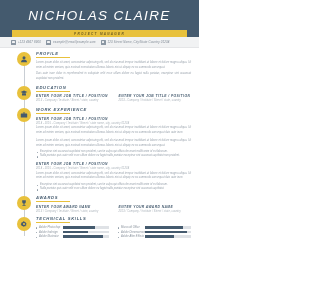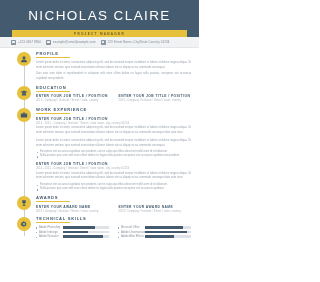--- a/index.html
+++ b/index.html
@@ -2,21 +2,21 @@
 <html><head>
 <meta charset="utf-8">
 <style>
   * { box-sizing: border-box; margin: 0; padding: 0; }
   body {
     width: 199px; height: 282px;
     font-family: "Liberation Sans", sans-serif;
     background: #ffffff;
     overflow: hidden;
   }
-  .page { position: relative; width: 199px; height: 239px; background:#fff; }
+  .page { position: relative; width: 199px; height: 239px; background:#fff;font-style:italic; }
 
   
   .header {
     height: 30px; background: #445a6e;
     display:flex; align-items:center; justify-content:center;
   }
   .name {
     color:#ffffff; font-size:13.5px; letter-spacing:1.4px; font-weight:400;
     white-space:nowrap;
   }

